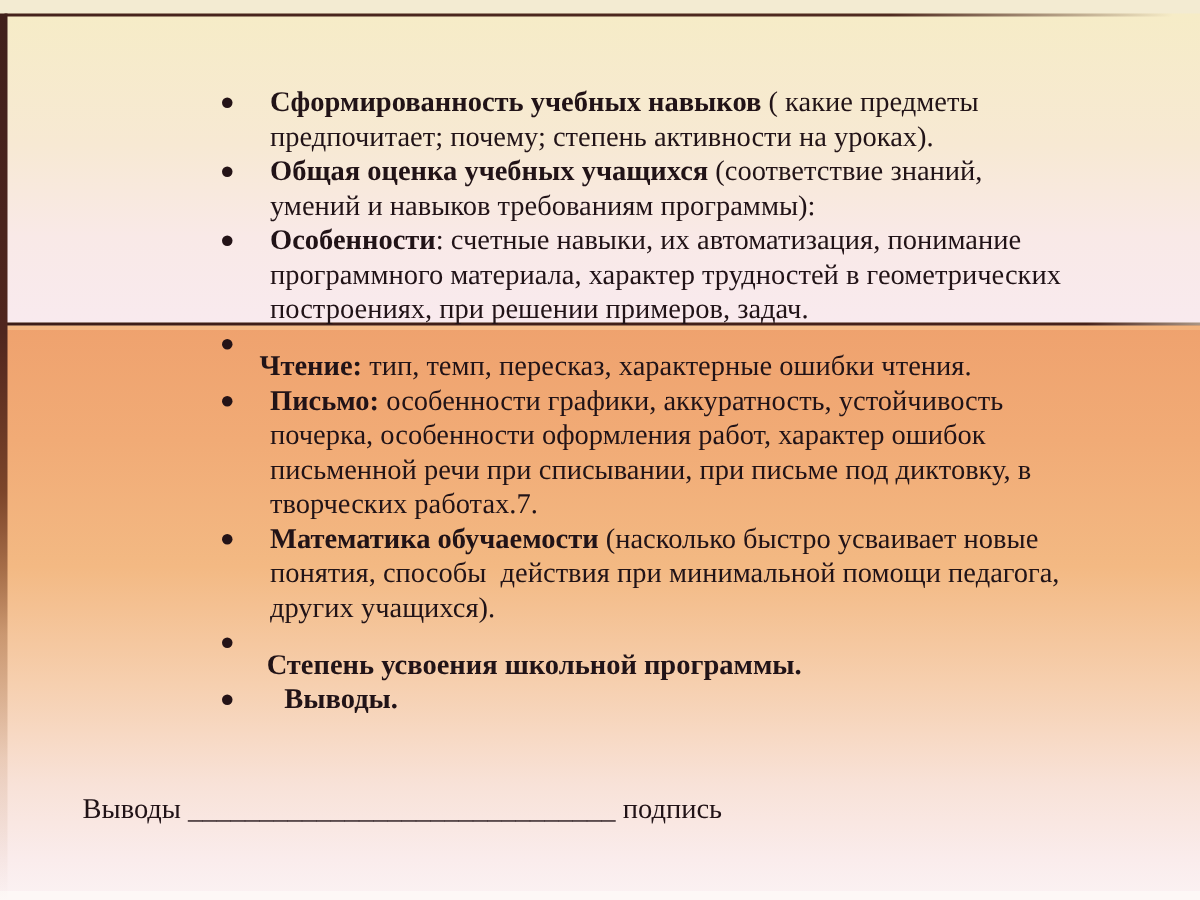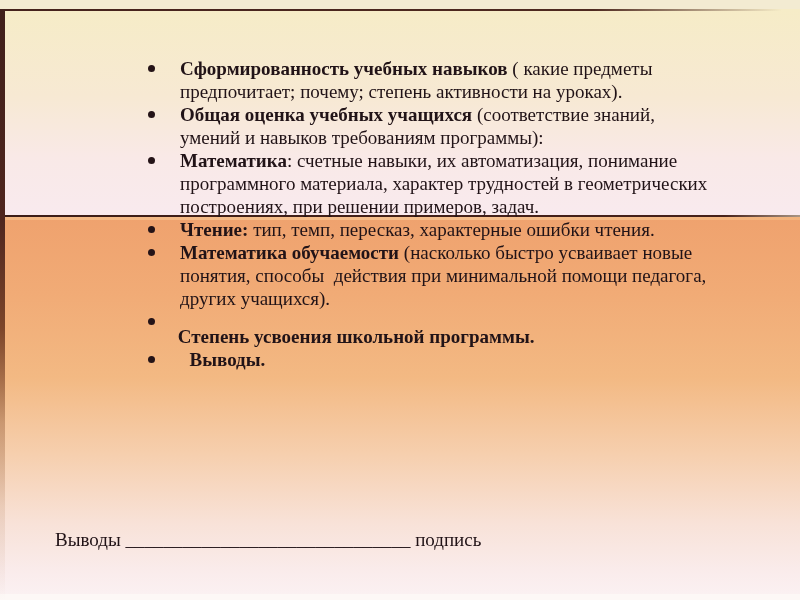--- a/index.html
+++ b/index.html
@@ -49,21 +49,21 @@
     font-size:19px;line-height:23px;
   }
   .bullets li{display:flex;margin:0;}
   .dot{
     flex:none;width:7px;height:7px;border-radius:50%;
     background:#241317;margin-top:8px;
   }
   .txt{margin-left:25px;white-space:pre-wrap;}
   .txt b{font-weight:bold;}
   .mt1{margin-top:1px;} .mt2{margin-top:2px;} .mt3{margin-top:3px;flex-direction:column;}
-  .mt4{margin-top:4px;} .mt8{margin-top:8px;text-align:right;}
+  .mt4{margin-top:4px;flex-direction:column;} .mt8{margin-top:8px;text-align:right;}
   
   .signatures{
     position:absolute;left:55px;top:475px;
     font-size:19px;line-height:26px;white-space:pre-wrap;
   }
 </style>
 </head>
 <body>
 
 <div class="slide">
@@ -80,25 +80,29 @@
     <li>
       <span class="dot"></span>
       <span class="txt"><b>Сформированность учебных навыков</b><span> ( какие предметы предпочитает; почему; степень активности на уроках).</span></span>
     </li>
     <li class="mt2">
       <span class="dot"></span>
       <span class="txt"><b>Общая оценка учебных учащихся</b><span> (соответствие знаний, умений и навыков требованиям программы):</span></span>
     </li>
     <li class="mt1">
       <span class="dot"></span>
-      <span class="txt"><b>Математика</b><span>: счетные навыки, их автоматизация, понимание программного материала, характер трудностей в геометрических построениях, при решении примеров, задач.</span></span>
+      <span class="txt"><b>Особенности</b><span>: счетные навыки, их автоматизация, понимание программного материала, характер трудностей в геометрических построениях, при решении примеров, задач.</span></span>
     </li>
     <li class="mt4">
       <span class="dot"></span>
       <span class="txt"><b>Чтение:</b><span> тип, темп, пересказ, характерные ошибки чтения.</span></span>
+    </li>
+    <li class="mt2">
+      <span class="dot"></span>
+      <span class="txt"><b>Письмо:</b><span> особенности графики, аккуратность, устойчивость почерка, особенности оформления работ, характер ошибок письменной речи при списывании, при письме под диктовку, в творческих работах.7.</span></span>
     </li>
     <li class="mt1">
       <span class="dot"></span>
       <span class="txt"><b>Математика обучаемости</b><span> (насколько быстро усваивает новые понятия, способы  действия при минимальной помощи педагога, других учащихся).</span></span>
     </li>
     <li class="mt3">
       <span class="dot"></span>
       <span class="txt"><b> Степень усвоения школьной программы.</b><span></span></span>
     </li>
     <li class="mt8">

